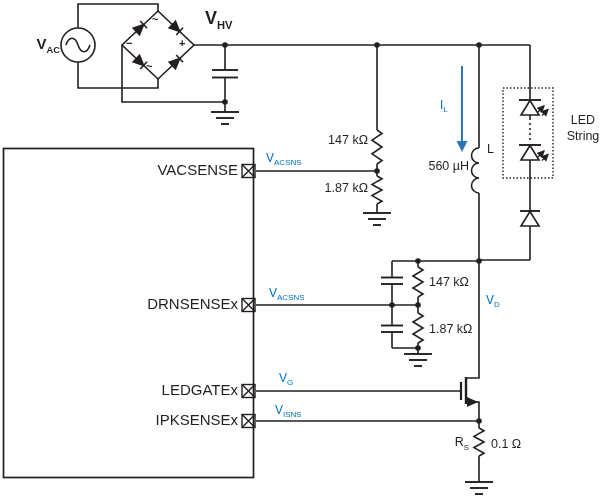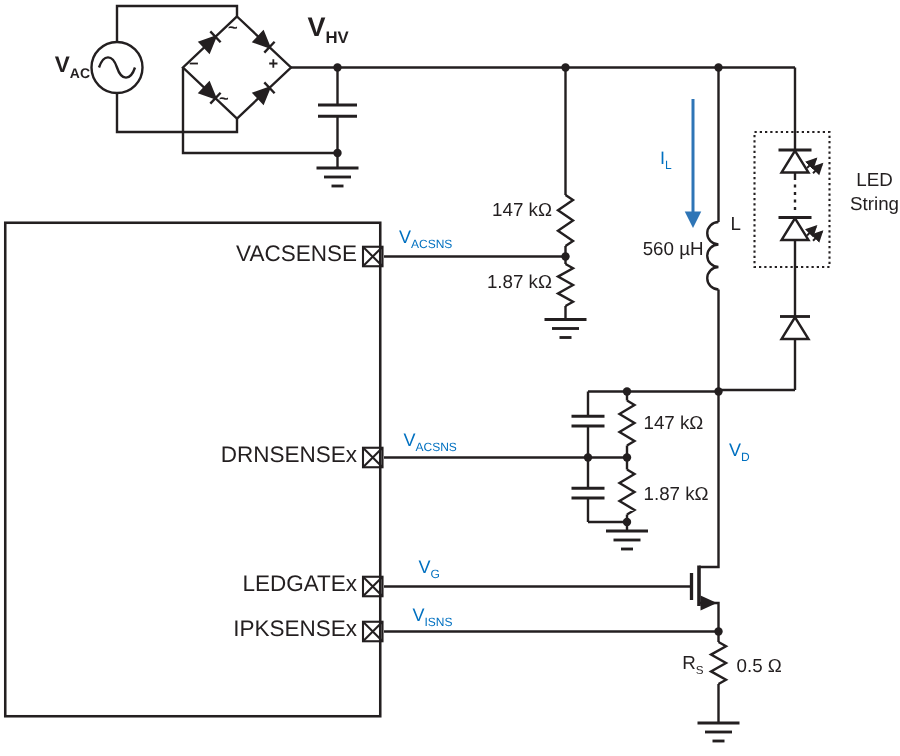--- a/index.html
+++ b/index.html
@@ -223,20 +223,20 @@
   <div class="lbl net" style="left:486px;top:294px;text-align:center;"><span>V</span><sub>D</sub></div>
   <div class="lbl net" style="left:440px;top:99px;"><span>I</span><sub>L</sub></div>
 
   <div class="lbl val ra" style="left:288px;top:134px;width:80px;">147 kΩ</div>
   <div class="lbl val ra" style="left:288px;top:182px;width:80px;">1.87 kΩ</div>
   <div class="lbl val" style="left:429px;top:276px;">147 kΩ</div>
   <div class="lbl val" style="left:429px;top:323px;">1.87 kΩ</div>
   <div class="lbl val" style="left:487px;top:143px;">L</div>
   <div class="lbl val ra" style="left:399px;top:160px;width:70px;">560 µH</div>
   <div class="lbl val ra" style="left:429px;top:436px;width:40px;"><span>R</span><sub>S</sub></div>
-  <div class="lbl val" style="left:491px;top:438px;">0.5 Ω</div>
+  <div class="lbl val" style="left:491px;top:438px;">0.1 Ω</div>
 
   <div class="lbl ledtxt" style="left:556px;top:112px;">
     <div>LED</div>
     <div>String</div>
   </div>
 
 </div>
 
 </body></html>

